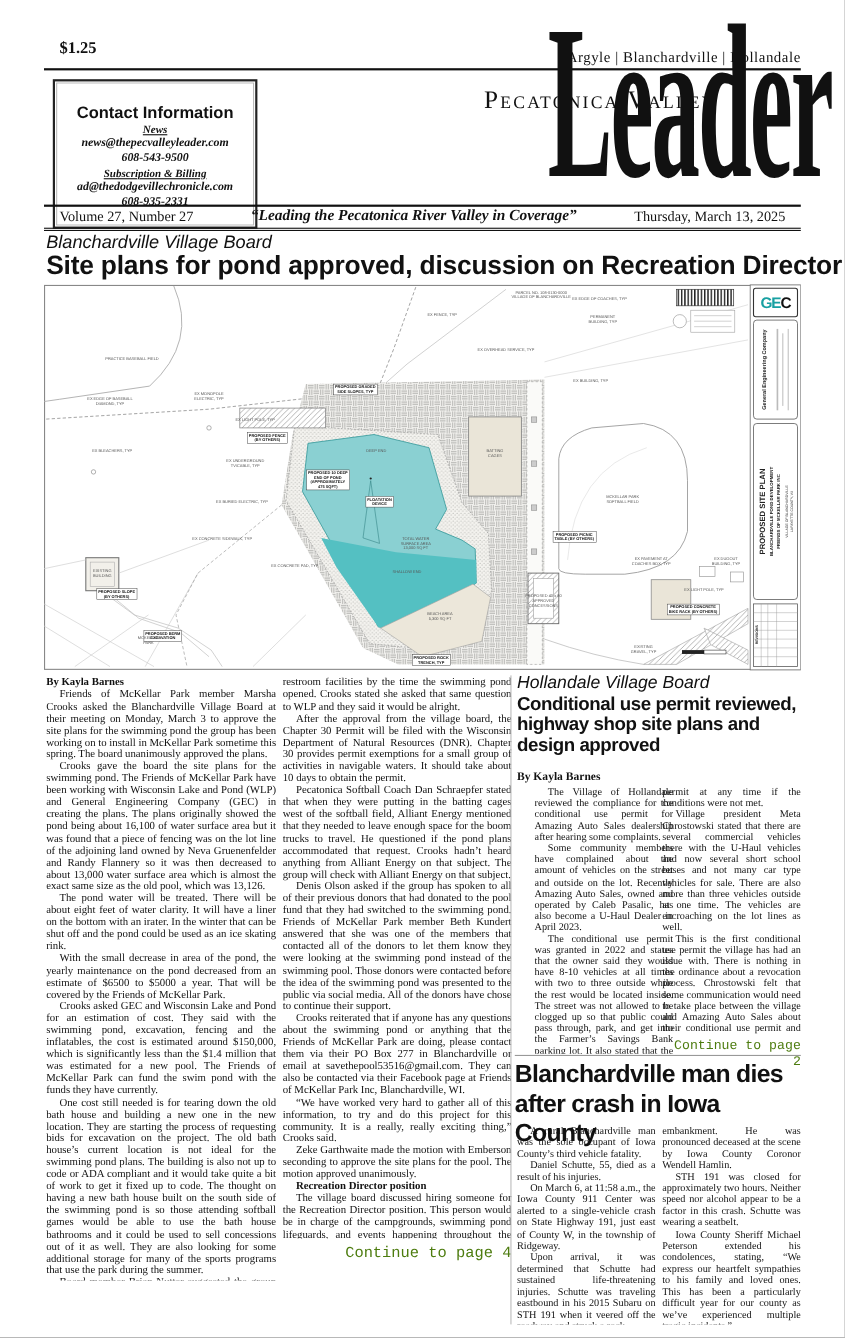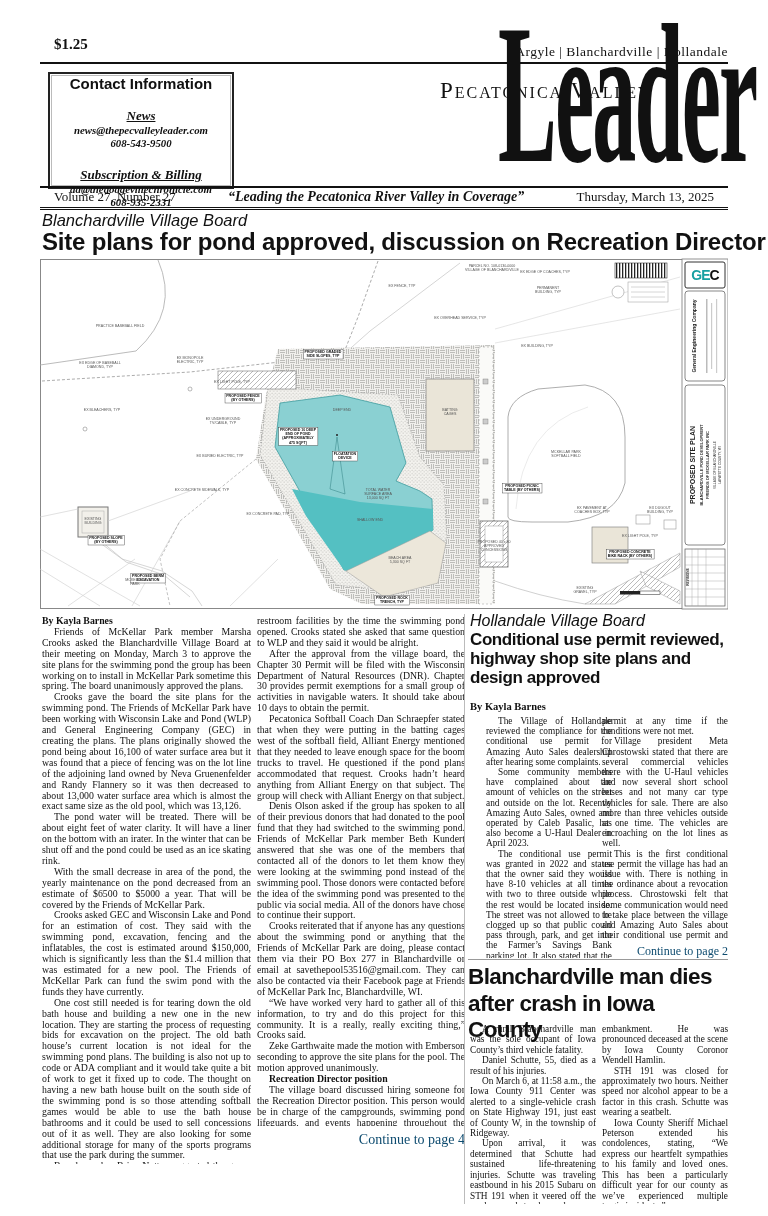--- a/index.html
+++ b/index.html
@@ -7,23 +7,23 @@
         font-family:"Liberation Serif",serif;color:#111;}
   .abs{position:absolute;}
 
   
   .price{left:54px;top:36px;font-size:15px;font-weight:bold;}
   .towns{right:40px;top:44px;font-size:13.5px;font-weight:normal;letter-spacing:.5px;}
   .rule-top{left:40px;width:688px;top:62px;height:2px;background:#111;}
 
   
   .contact{left:48px;top:72px;width:182px;height:112px;border:2px solid #222;
-           text-align:center;padding-top:1px;box-shadow:inset 0 0 0 1px #fff,inset 0 0 0 2px #bbb;}
+           text-align:center;padding-top:20px;box-shadow:inset 0 0 0 1px #fff,inset 0 0 0 2px #bbb;}
   .cb-title{font-family:"Liberation Sans",sans-serif;font-weight:bold;font-size:15px;}
-  .cb-head{font-size:13px;font-weight:bold;font-style:italic;text-decoration:underline;margin-top:16px;}
+  .cb-head{font-size:10px;font-weight:bold;font-style:italic;text-decoration:underline;margin-top:2px;}
   .cb-line{font-size:10.8px;font-weight:bold;font-style:italic;line-height:1.25;}
 
   
   .pv{left:440px;top:78px;width:230px;text-align:left;font-variant:small-caps;
       font-size:23px;letter-spacing:2px;}
   .leader{left:498px;top:-6px;font-size:200px;line-height:1;font-weight:bold;
           letter-spacing:-4px;transform:scaleX(.44);transform-origin:0 0;white-space:nowrap;}
   .tagrow{left:40px;top:186px;width:688px;border-top:2px solid #111;border-bottom:3px double #111;
           display:flex;justify-content:space-between;align-items:flex-end;padding:1px 0 2px 0;}
   .vol,.date{font-size:13px;padding:0 14px;}
@@ -55,21 +55,21 @@
   .col p.subhead{font-weight:bold;text-align:left;}
   .main-col{font-size:9.8px;line-height:10.9px;}
   .nar-col{font-size:9.3px;line-height:10.2px;}
   .c1{left:42px;top:616px;width:209px;height:548px;}
   .c2{left:257px;top:616px;width:208px;height:510px;}
   .rc1{left:470px;top:716px;width:126px;height:242px;margin-left:16px;}
   .rc2{left:602px;top:716px;width:126px;height:224px;}
   .cc1{left:470px;top:1024px;width:126px;height:180px;line-height:10.4px;}
   .cc2{left:602px;top:1024px;width:126px;height:180px;line-height:10.4px;}
   .byl2{left:470px;top:701px;font-size:10.5px;font-weight:bold;}
-  .cont{font-family:Liberation Serif, serif;color:#0c4a6e;text-align:right;}
+  .cont{font-family:Liberation Mono, monospace;color:#4d7c0f;text-align:right;}
   .cont4{left:257px;top:1132px;width:208px;font-size:14px;}
   .cont2{left:602px;top:944px;width:126px;font-size:12px;}
   .vsep{left:464px;top:614px;width:1px;height:590px;background:#bbb;}
   .hsep{left:468px;top:959px;width:260px;height:1px;background:#999;}
 </style>
 </head>
 <body>
 
 <div class="page">
 

